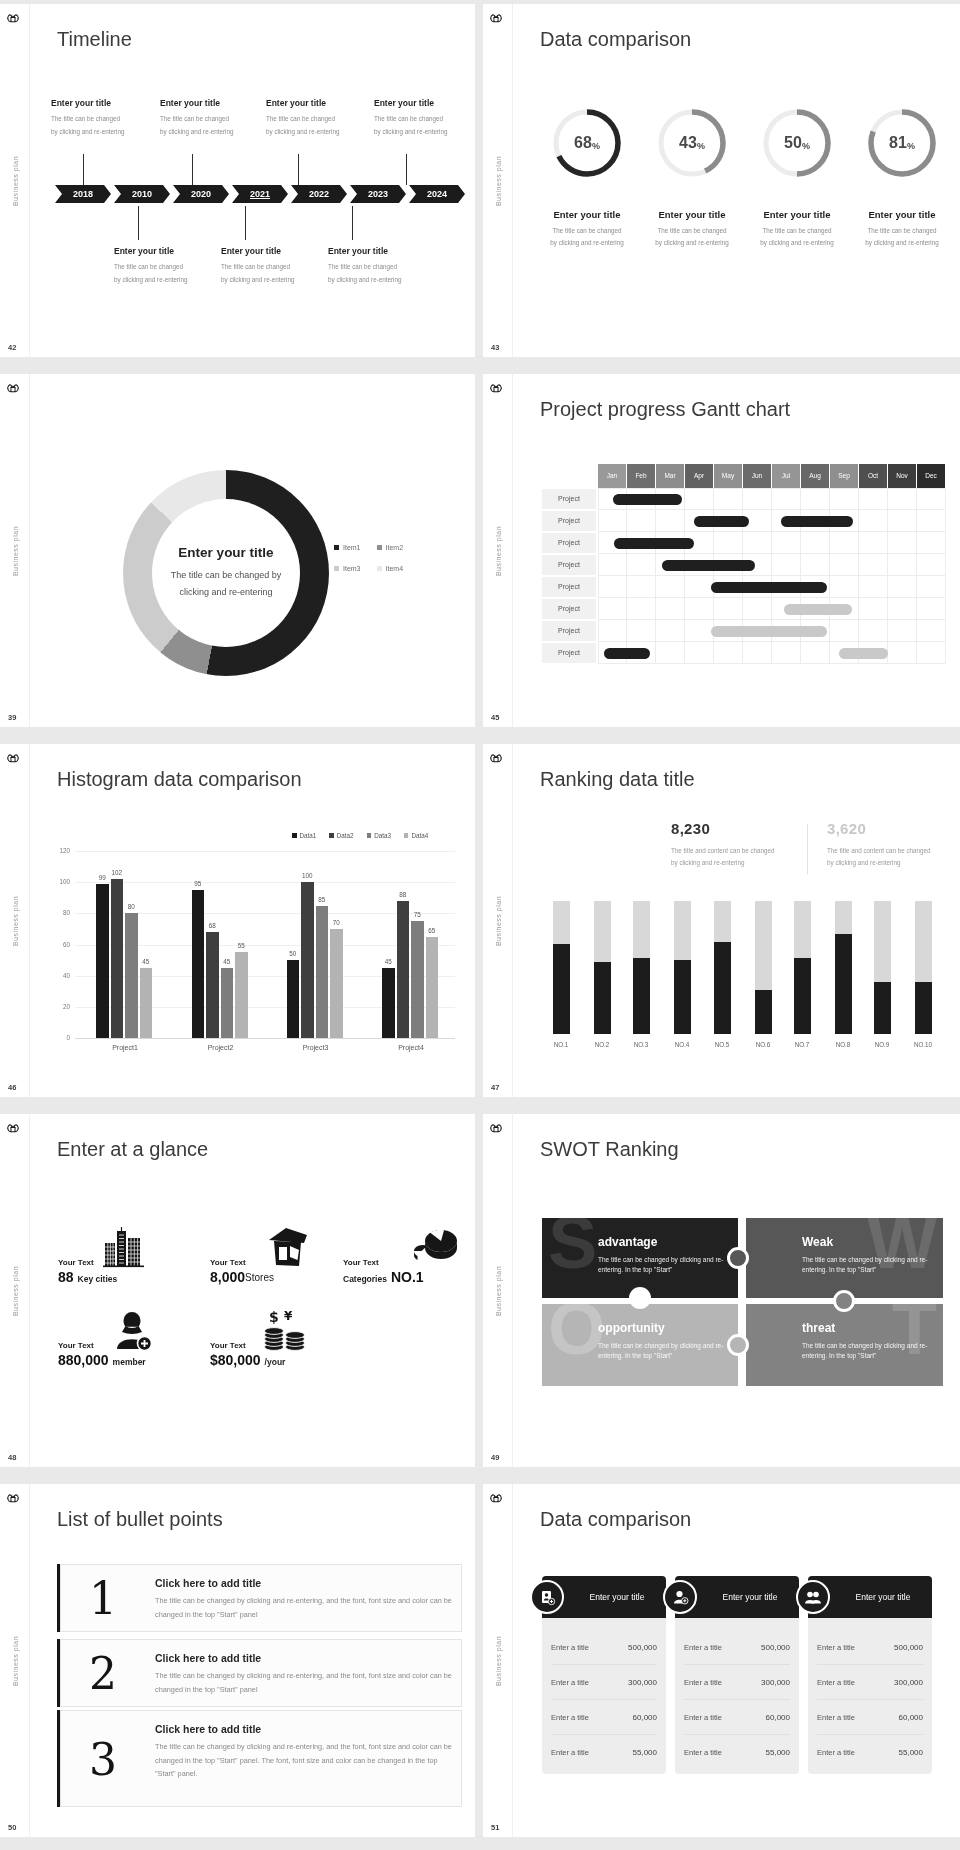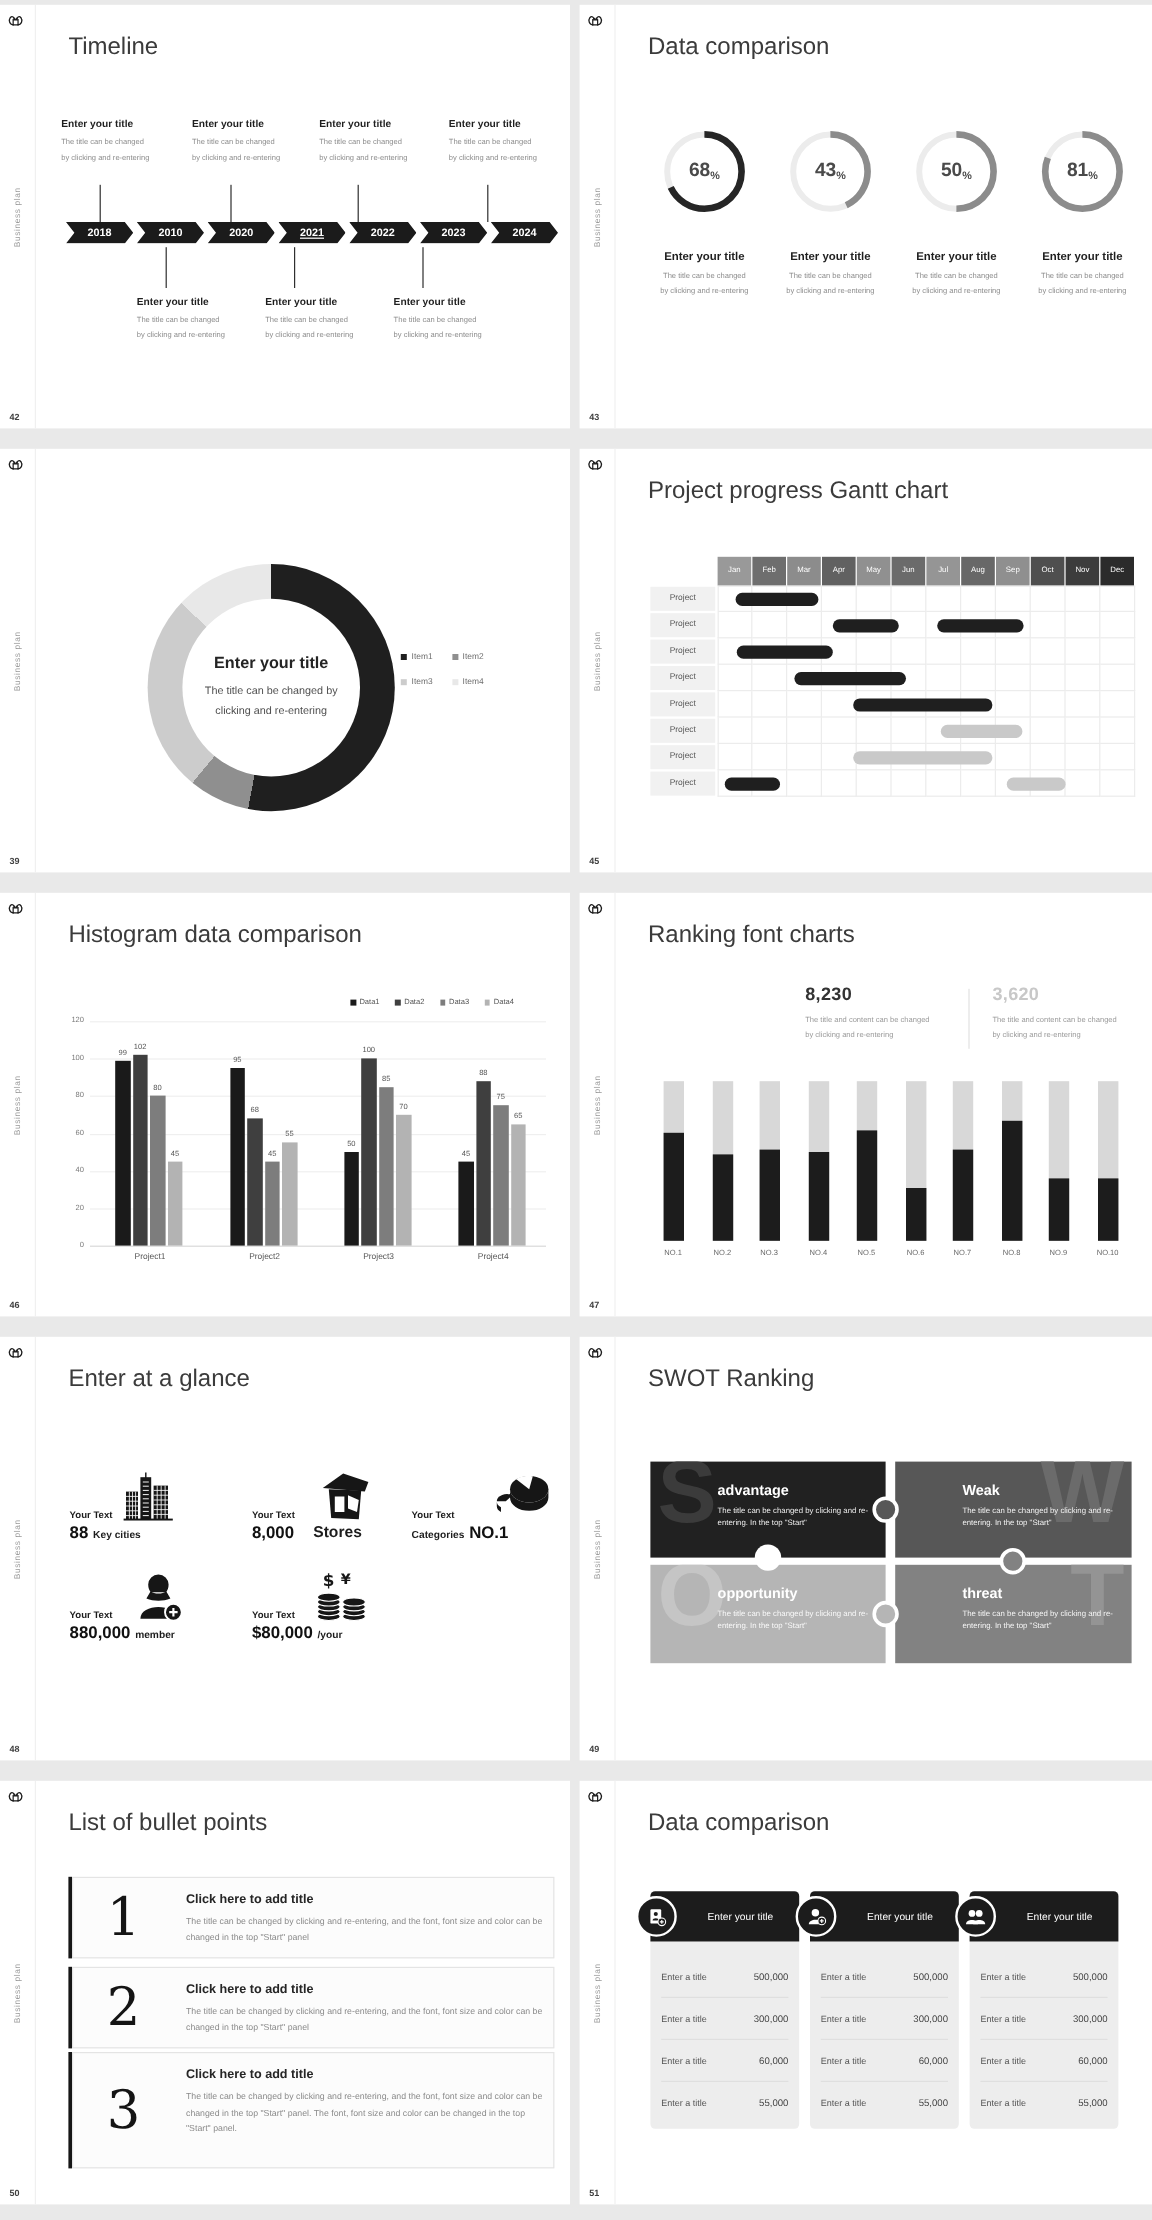--- a/index.html
+++ b/index.html
@@ -421,21 +421,21 @@
   <div class="card right" style="left:483px;top:744px">
     <span class="logo"><svg width="14" height="12" viewBox="0 0 22 18">
           <path d="M8.5 15 C3 15 1.5 9 4 5.5 C6.5 2.5 9.5 5 9.8 8.5" fill="none" stroke="#1d1d1d" stroke-width="1.7"></path>
           <path d="M13.5 15 C19 15 20.5 9 18 5.5 C15.5 2.5 12.5 5 12.2 8.5" fill="none" stroke="#1d1d1d" stroke-width="1.7"></path>
           <path d="M7.8 8.2 h6.4 V15 H7.8 z" fill="none" stroke="#1d1d1d" stroke-width="1.6"></path>
           <path d="M7.8 8.2 l1.6-2.6 1.6 2.4 1.6-2.4 1.6 2.6" fill="none" stroke="#1d1d1d" stroke-width="1.3"></path>
         </svg></span>
     <div class="sideline"></div>
     <div class="sidetext">Business plan</div>
     <div class="pagenum">47</div>
-    <div class="stitle">Ranking font charts</div>
+    <div class="stitle">Ranking data title</div>
     <div class="content" id="ct-ranking">
         <div style="position: absolute; left: 188px; top: 76px; font-size: 15px; font-weight: bold; color: rgb(51, 51, 51); letter-spacing: 0.3px;">8,230</div>
         <div style="position: absolute; left: 188px; top: 103px; font-size: 6.3px; color: rgb(154, 154, 154);">The title and content can be changed</div>
         <div style="position: absolute; left: 188px; top: 115px; font-size: 6.3px; color: rgb(154, 154, 154);">by clicking and re-entering</div>
         <div style="position: absolute; left: 344px; top: 76px; font-size: 15px; font-weight: bold; color: rgb(200, 200, 200); letter-spacing: 0.3px;">3,620</div>
         <div style="position: absolute; left: 344px; top: 103px; font-size: 6.3px; color: rgb(154, 154, 154);">The title and content can be changed</div>
         <div style="position: absolute; left: 344px; top: 115px; font-size: 6.3px; color: rgb(154, 154, 154);">by clicking and re-entering</div>
         <div style="position: absolute; left: 324px; top: 80px; width: 1px; height: 50px; background: rgb(226, 226, 226);"></div>
         <div style="position: absolute; left: 69.5px; top: 157px; width: 17px; height: 133px; background: rgb(216, 216, 216);">
           <div style="position: absolute; left: 0px; bottom: 0px; width: 100%; height: 90.4px; background: rgb(28, 28, 28);"></div>
@@ -510,23 +510,23 @@
           </div>
         </div>
         <div style="position: absolute; left: 210px; top: 112px; width: 132px; height: 64px;">
           <div style="position: absolute; left: 55px; top: 0px;"><svg width="44" height="42" viewBox="0 0 44 42">
               <path d="M4 14 L21 2 L42 9 L39 17 Z" fill="#161616"></path>
               <path d="M9 15 L36 16 L34 40 L11 39 Z" fill="#161616"></path>
               <path d="M14 21 h8 v13 h-8 z" fill="#fff"></path>
               <path d="M25 20 l9 4 -1.5 10 -7.5 -3 z" fill="#fff"></path>
             </svg></div>
           <div style="position: absolute; left: 0px; top: 32px; font-size: 8px; font-weight: bold; color: rgb(28, 28, 28);">Your Text</div>
-          <div style="position: absolute; left: 0px; top: 43px; display: flex; align-items: flex-start; gap: 16px; white-space: nowrap;">
+          <div style="position: absolute; left: 0px; top: 43px; display: flex; align-items: center; gap: 0; white-space: nowrap;">
             <div style="font-size: 14px; font-weight: bold; color: rgb(17, 17, 17);">8,000</div>
-            <div style="font-size: 13px; font-weight: bold; color: rgb(28, 28, 28);">Stores</div>
+            <div style="font-size: 10px; font-weight: normal; color: rgb(28, 28, 28);">Stores</div>
           </div>
         </div>
         <div style="position: absolute; left: 343px; top: 112px; width: 132px; height: 64px;">
           <div style="position: absolute; left: 70px; top: 0px;"><svg width="46" height="40" viewBox="0 0 46 40">
               <path d="M12 15 a16 11 0 1 0 32 0 a16 11 0 1 0 -32 0" fill="#161616"></path>
               <path d="M28 15 L17 6.5 A16 11 0 0 1 31 4.2 Z" fill="#fff"></path>
               <path d="M12 15 a16 11 0 0 0 32 0 l0 7 a16 11 0 0 1 -32 0 z" fill="#161616"></path>
               <path d="M1 25 a8.5 6 0 0 1 13 -5 l-5.5 5 z" fill="#161616"></path>
               <path d="M1 25 a8.5 6 0 0 0 3.5 5 l0 4 a8.5 6 0 0 1 -3.5 -5 z" fill="#161616"></path>
             </svg></div>

